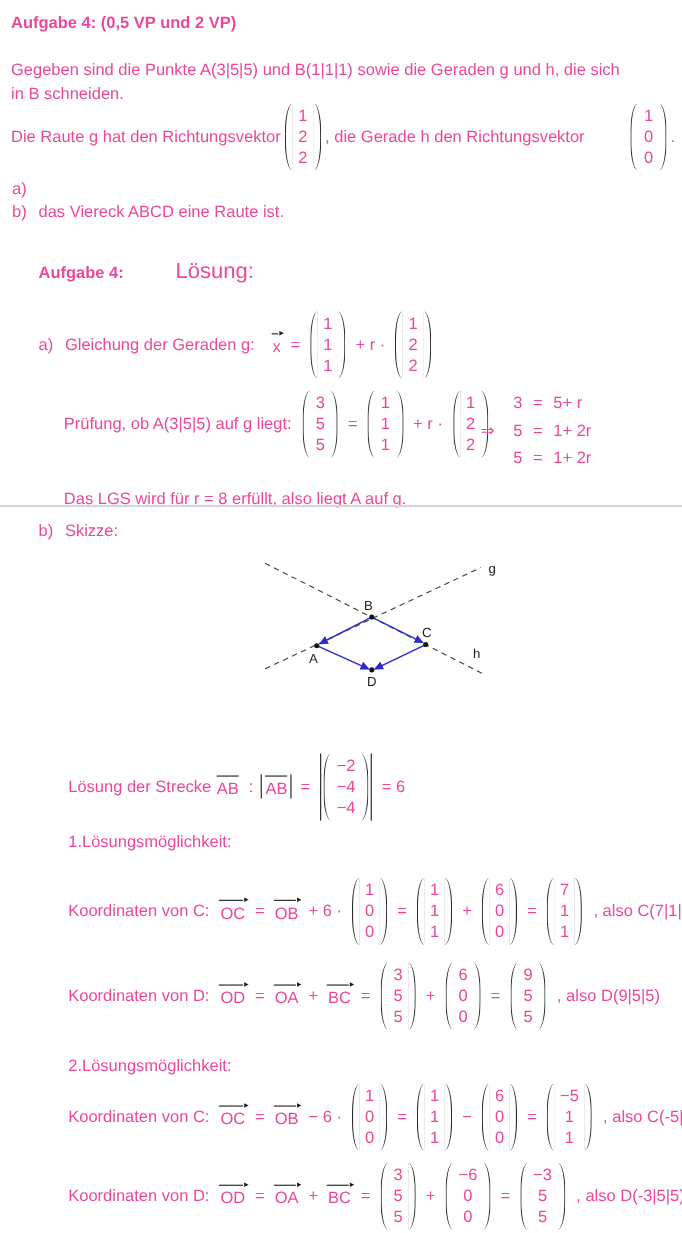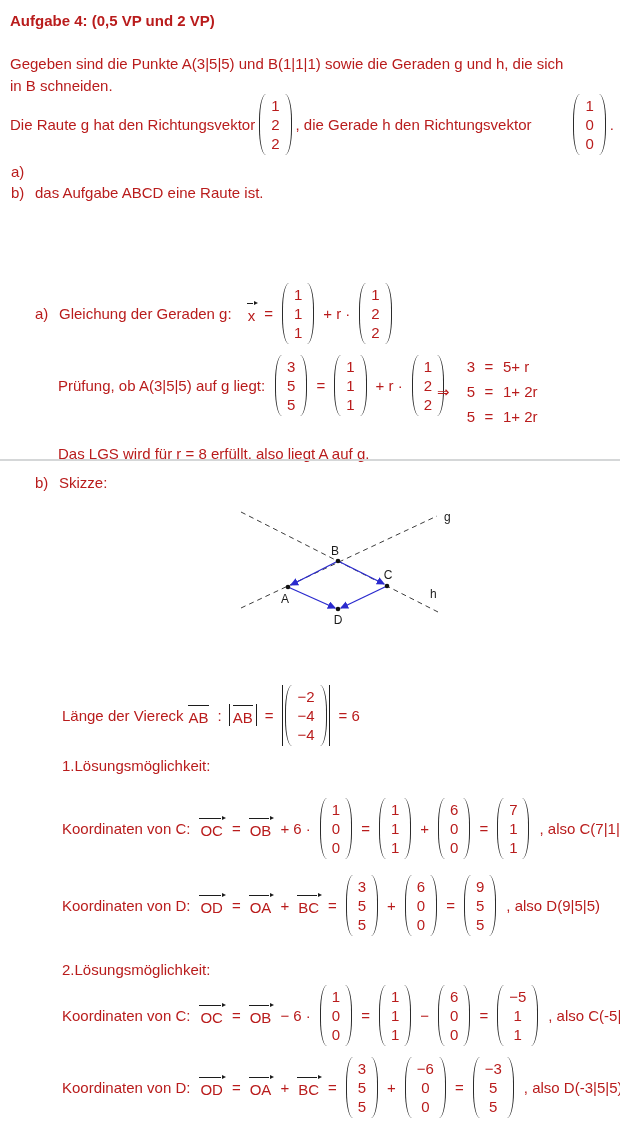--- a/index.html
+++ b/index.html
@@ -1,17 +1,17 @@
 <!DOCTYPE html>
 <html style="--accent-blue: #2a2ace;"><head>
 <meta charset="utf-8">
 <style>
   html,body{margin:0;padding:0;background:#fff;}
   .page{position:relative;width:620px;height:1121px;background:#fff;overflow:hidden;
-        font-family:"Liberation Sans","DejaVu Sans",sans-serif;font-size:15px;color:#b91c1c;}
+        font-family:"Liberation Sans","DejaVu Sans",sans-serif;font-size:15px;color:#ec4899;}
   .abs{position:absolute;}
   .bold{font-weight:bold;}
   .frow{display:flex;align-items:center;white-space:nowrap;}
   .lines{line-height:22px;}
   .itm{display:flex;line-height:21px;}
   .itm-label{flex:0 0 24px;}
   
   .vec{display:inline-flex;align-items:stretch;margin:0 4px;}
   .vec .lp{width:6px;border-left:1.5px solid #2b2b2b;border-radius:7px 0 0 7px / 26px 0 0 26px;}
   .vec .rp{width:6px;border-right:1.5px solid #2b2b2b;border-radius:0 7px 7px 0 / 0 26px 26px 0;}
@@ -83,25 +83,29 @@
     <span>.</span>
   </div>
 
   <div class="abs" style="left:11px;top:161px;width:600px;">
     <div class="itm">
       <span class="itm-label">a)</span>
     </div>
     <div class="itm">
       <span class="itm-label">b)</span>
       <span>
-        <span style="display:block;">das Aufgabe ABCD eine Raute ist.</span>
+        <span style="display:block;">das Viereck ABCD eine Raute ist.</span>
       </span>
     </div>
   </div>
 
+  <div class="abs frow" style="left:35px;top:236px;align-items:baseline;">
+    <span class="bold">Aufgabe 4:</span>
+    <span class="sol-title" style="margin-left:47px;">Lösung:</span>
+  </div>
 
   <div class="abs frow" style="left:35px;top:279px;height:68px;">
     <span class="itm-label" style="align-self:center;">a)</span>
     <span class="lead">Gleichung der Geraden g:</span>
     <span class="ray" style="margin-left:8px;">x</span>
     <span class="op">=</span>
     <span class="vec">
         <span class="lp"></span>
         <span class="vcol">
           <span>1</span>
@@ -203,21 +207,21 @@
     <circle class="dot" cx="100" cy="106" r="2.3"></circle>
     <text x="97" y="52" text-anchor="middle">B</text>
     <text x="47" y="100" text-anchor="middle">A</text>
     <text x="150" y="76" text-anchor="middle">C</text>
     <text x="100" y="121" text-anchor="middle">D</text>
     <text x="206" y="18" text-anchor="start">g</text>
     <text x="192" y="95" text-anchor="start">h</text>
   </svg>
 
   <div class="abs frow" style="left:62px;top:681px;height:68px;">
-    <span>Länge der Viereck</span>
+    <span>Lösung der Strecke</span>
     <span class="ovl" style="margin:0 4px;">AB</span>
     <span style="margin:0 4px;">:</span>
     <span class="absi"><span class="ovl">AB</span></span>
     <span class="op">=</span>
     <span class="absv">
         <span class="vec">
           <span class="lp"></span>
           <span class="vcol">
             <span>−2</span>
             <span>−4</span>

